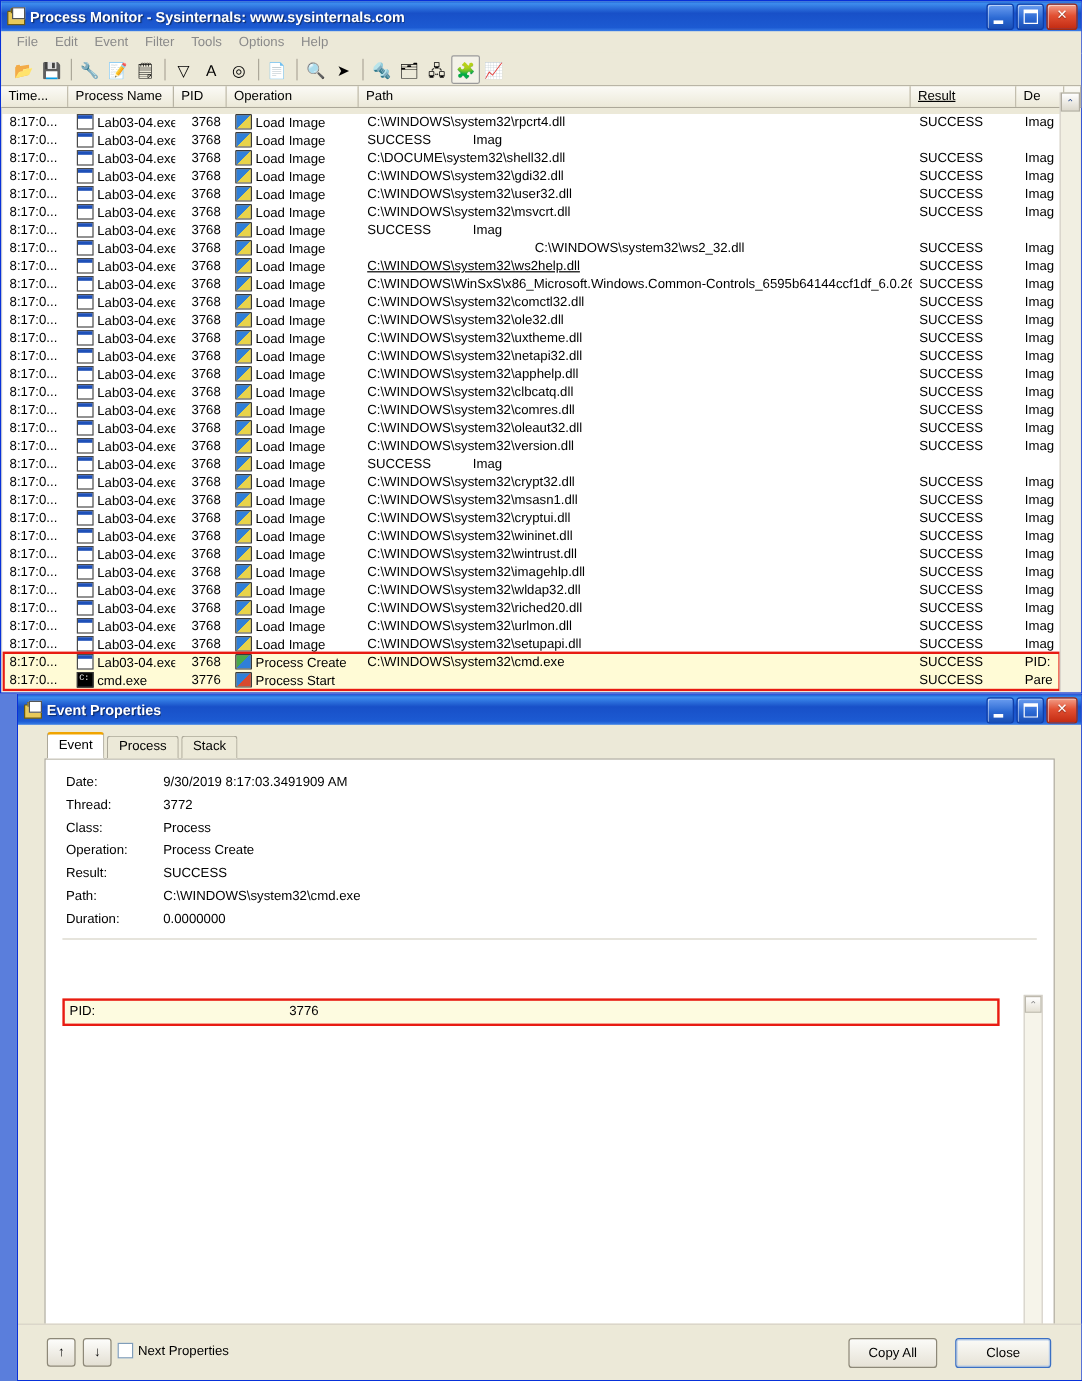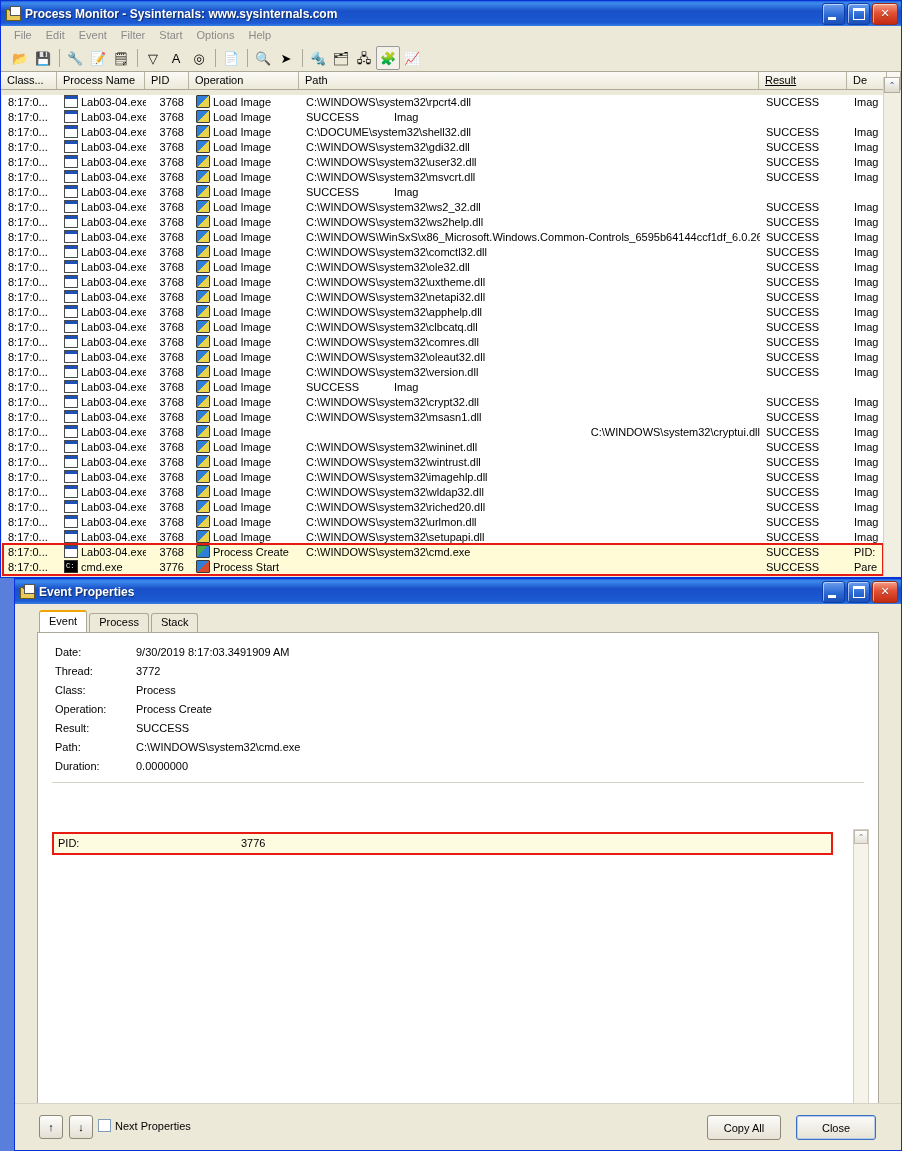--- a/index.html
+++ b/index.html
@@ -218,21 +218,21 @@
           <span class="gl">✕</span>
         </span>
     </span>
   </div>
 
   <div class="menubar">
     <span class="mi">File</span>
     <span class="mi">Edit</span>
     <span class="mi">Event</span>
     <span class="mi">Filter</span>
-    <span class="mi">Start</span>
+    <span class="mi">Tools</span>
     <span class="mi">Options</span>
     <span class="mi">Help</span>
   </div>
 
   <div class="toolbar" id="toolbar">
       <span class="tbtn">📂</span>
       <span class="tbtn">💾</span>
       <span class="tsep"></span>
       <span class="tbtn">🔧</span>
       <span class="tbtn">📝</span>
@@ -248,21 +248,21 @@
       <span class="tbtn">➤</span>
       <span class="tsep"></span>
       <span class="tbtn">🔩</span>
       <span class="tbtn">🗂</span>
       <span class="tbtn">🖧</span>
       <span class="tbtn framed">🧩</span>
       <span class="tbtn">📈</span>
     </div>
 
   <div class="listhdr" id="listhdr">
-      <div class="ch" style="width: 56px;">Class...</div>
+      <div class="ch" style="width: 56px;">Time...</div>
       <div class="ch" style="width: 88px;">Process Name</div>
       <div class="ch" style="width: 44px;">PID</div>
       <div class="ch" style="width: 110px;">Operation</div>
       <div class="ch" style="width: 460px;">Path</div>
       <div class="ch" style="width: 88px; text-decoration: underline;">Result</div>
       <div class="ch" style="width: 40px;">De</div>
       <div class="ch" style="flex: 1 1 0%;"></div>
     </div>
 
   <div class="listbody" id="listbody">
@@ -325,30 +325,30 @@
         <div class="c" style="width: 44px; text-align: right; padding-right: 6px;">3768</div>
         <div class="c" style="width: 110px;"><span class="rowicon ic-load"></span><span>Load Image</span></div>
         <div class="c" style="width: 88px;">SUCCESS</div>
         <div class="c" style="width: 40px;">Imag</div>
       </div>
       <div class="lrow">
         <div class="c" style="width: 56px;">8:17:0...</div>
         <div class="c" style="width: 88px;"><span class="rowicon ic-exe"></span><span>Lab03-04.exe</span></div>
         <div class="c" style="width: 44px; text-align: right; padding-right: 6px;">3768</div>
         <div class="c" style="width: 110px;"><span class="rowicon ic-load"></span><span>Load Image</span></div>
-        <div class="c" style="width: 460px;">C:\WINDOWS\system32\ws2_32.dll</div>
-        <div class="c" style="width: 88px;">SUCCESS</div>
-        <div class="c" style="width: 40px;">Imag</div>
-      </div>
-      <div class="lrow">
-        <div class="c" style="width: 56px;">8:17:0...</div>
-        <div class="c" style="width: 88px;"><span class="rowicon ic-exe"></span><span>Lab03-04.exe</span></div>
-        <div class="c" style="width: 44px; text-align: right; padding-right: 6px;">3768</div>
-        <div class="c" style="width: 110px;"><span class="rowicon ic-load"></span><span>Load Image</span></div>
-        <div class="c" style="width: 460px;">C:\WINDOWS\system32\ws2help.dll</div>
+        <div class="c" style="width: 460px; text-align: center;">C:\WINDOWS\system32\ws2_32.dll</div>
+        <div class="c" style="width: 88px;">SUCCESS</div>
+        <div class="c" style="width: 40px;">Imag</div>
+      </div>
+      <div class="lrow">
+        <div class="c" style="width: 56px;">8:17:0...</div>
+        <div class="c" style="width: 88px;"><span class="rowicon ic-exe"></span><span>Lab03-04.exe</span></div>
+        <div class="c" style="width: 44px; text-align: right; padding-right: 6px;">3768</div>
+        <div class="c" style="width: 110px;"><span class="rowicon ic-load"></span><span>Load Image</span></div>
+        <div class="c" style="width: 460px; text-decoration: underline;">C:\WINDOWS\system32\ws2help.dll</div>
         <div class="c" style="width: 88px;">SUCCESS</div>
         <div class="c" style="width: 40px;">Imag</div>
       </div>
       <div class="lrow">
         <div class="c" style="width: 56px;">8:17:0...</div>
         <div class="c" style="width: 88px;"><span class="rowicon ic-exe"></span><span>Lab03-04.exe</span></div>
         <div class="c" style="width: 44px; text-align: right; padding-right: 6px;">3768</div>
         <div class="c" style="width: 110px;"><span class="rowicon ic-load"></span><span>Load Image</span></div>
         <div class="c" style="width: 460px;">C:\WINDOWS\WinSxS\x86_Microsoft.Windows.Common-Controls_6595b64144ccf1df_6.0.260...</div>
         <div class="c" style="width: 88px;">SUCCESS</div>
@@ -459,21 +459,21 @@
         <div class="c" style="width: 110px;"><span class="rowicon ic-load"></span><span>Load Image</span></div>
         <div class="c" style="width: 460px;">C:\WINDOWS\system32\msasn1.dll</div>
         <div class="c" style="width: 88px;">SUCCESS</div>
         <div class="c" style="width: 40px;">Imag</div>
       </div>
       <div class="lrow">
         <div class="c" style="width: 56px;">8:17:0...</div>
         <div class="c" style="width: 88px;"><span class="rowicon ic-exe"></span><span>Lab03-04.exe</span></div>
         <div class="c" style="width: 44px; text-align: right; padding-right: 6px;">3768</div>
         <div class="c" style="width: 110px;"><span class="rowicon ic-load"></span><span>Load Image</span></div>
-        <div class="c" style="width: 460px; text-align: right;">C:\WINDOWS\system32\cryptui.dll</div>
+        <div class="c" style="width: 460px;">C:\WINDOWS\system32\cryptui.dll</div>
         <div class="c" style="width: 88px;">SUCCESS</div>
         <div class="c" style="width: 40px;">Imag</div>
       </div>
       <div class="lrow">
         <div class="c" style="width: 56px;">8:17:0...</div>
         <div class="c" style="width: 88px;"><span class="rowicon ic-exe"></span><span>Lab03-04.exe</span></div>
         <div class="c" style="width: 44px; text-align: right; padding-right: 6px;">3768</div>
         <div class="c" style="width: 110px;"><span class="rowicon ic-load"></span><span>Load Image</span></div>
         <div class="c" style="width: 460px;">C:\WINDOWS\system32\wininet.dll</div>
         <div class="c" style="width: 88px;">SUCCESS</div>

